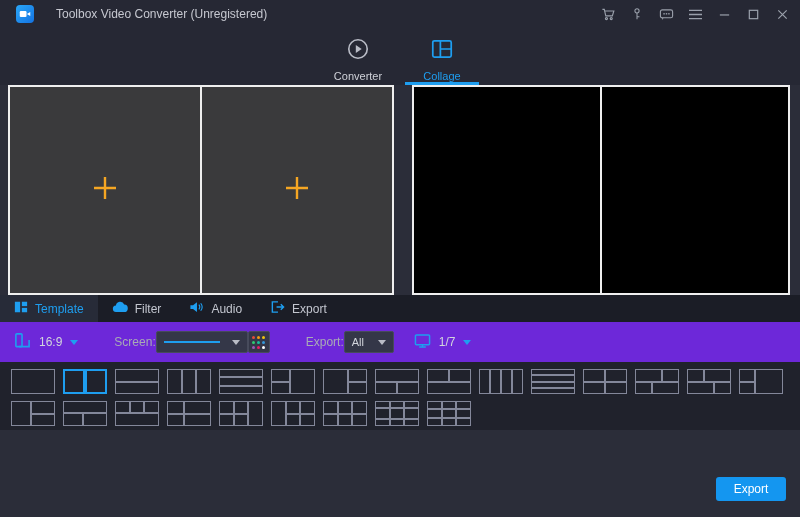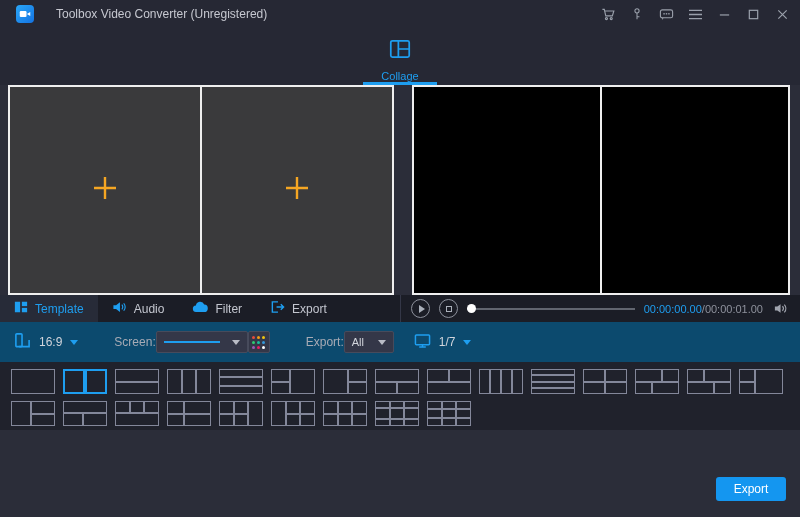--- a/index.html
+++ b/index.html
@@ -46,21 +46,21 @@
           cursor:pointer; flex:none; background:transparent; }
   .ptri { width:0; height:0; border-left:6px solid #aab0ba; border-top:4px solid transparent; border-bottom:4px solid transparent; margin-left:2px; }
   .psq { width:6px; height:6px; border:1px solid #aab0ba; }
   .slider { flex:1; height:2px; background:#61656f; position:relative; cursor:pointer; }
   .sthumb { position:absolute; left:0; top:-4px; width:9px; height:9px; border-radius:50%; background:#fff; cursor:pointer; }
   .time { font-size:11px; white-space:nowrap; }
   .time .cur { color:#1e9ef0; }
   .time .sep, .time .tot { color:#8e919c; }
 
   
-  .settings { height:40px; background:#0c4a6e; display:flex; align-items:center; padding:17px 14px; flex:none; font-size:12px; }
+  .settings { height:40px; background:#6d28d9; display:flex; align-items:center; padding:17px 14px; flex:none; font-size:12px; }
   .ctrl { display:flex; align-items:center; gap:8px; cursor:pointer; }
   .caret { width:0; height:0; border-left:4px solid transparent; border-right:4px solid transparent; border-top:5px solid #1e9ef0; }
   .caret.gray { border-top-color:#b9bcc6; }
   .lbl { color:#a8abb5; }
   .val { color:#d2d5dc; }
   .sel { height:22px; background:#343748; border:1px solid #474b5c; border-radius:2px; display:flex; align-items:center;
          padding:0 7px; gap:8px; cursor:pointer; }
   .border-line { width:56px; height:2px; background:#1e9ef0; }
   .color-btn { width:22px; height:22px; background:#343748; border:1px solid #474b5c; border-radius:2px; display:grid;
                grid-template-columns:repeat(3,3px); grid-template-rows:repeat(3,3px); gap:2px; align-content:center;
@@ -133,20 +133,29 @@
       </span>
       <span class="tbicon">
         <svg width="13" height="13" viewBox="0 0 14 14" stroke="#9aa0ab" stroke-width="1.3">
             <path d="M2.5 2.5l9 9M11.5 2.5l-9 9"></path>
           </svg>
       </span>
     </span>
   </div>
 
   <div class="nav">
+    <div class="nav-tab">
+      <span>
+        <svg width="26" height="26" viewBox="0 0 24 24" fill="none" stroke="currentColor" stroke-width="1.5">
+            <circle cx="12" cy="12" r="8.5"></circle>
+            <path d="M10 8.3l5.4 3.7-5.4 3.7z" fill="currentColor" stroke="none"></path>
+          </svg>
+      </span>
+      <span class="nav-label">Converter</span>
+    </div>
     <div class="nav-tab active">
       <span>
         <svg width="26" height="26" viewBox="0 0 24 24" fill="none" stroke="currentColor" stroke-width="1.6">
             <rect x="3.5" y="4.5" width="17" height="15" rx="1.5"></rect>
             <path d="M10.5 4.5v15M10.5 12h10"></path>
           </svg>
       </span>
       <span class="nav-label">Collage</span>
     </div>
   </div>
@@ -181,62 +190,44 @@
           <svg width="14" height="14" viewBox="0 0 16 16">
               <rect x="1" y="2" width="6" height="12" fill="currentColor"></rect>
               <rect x="9" y="2" width="6" height="5" fill="currentColor"></rect>
               <rect x="9" y="9" width="6" height="5" fill="currentColor"></rect>
             </svg>
         </span>
         <span class="etab-label">Template</span>
       </div>
       <div class="etab">
         <span>
+          <svg width="16" height="14" viewBox="0 0 16 14">
+              <path d="M4.2 12a3.2 3.2 0 0 1-.3-6.4 4.3 4.3 0 0 1 8.3-1A3.3 3.3 0 0 1 12 12z" fill="currentColor"></path>
+            </svg>
+        </span>
+        <span class="etab-label">Filter</span>
+      </div>
+      <div class="etab">
+        <span>
           <svg width="15" height="14" viewBox="0 0 16 14">
               <path d="M1.5 5h2.8L8.5 1.8v10.4L4.3 9H1.5z" fill="currentColor"></path>
               <path d="M10.5 4.5a4 4 0 0 1 0 5M12.5 3a6.5 6.5 0 0 1 0 8" fill="none" stroke="currentColor" stroke-width="1.2"></path>
             </svg>
         </span>
         <span class="etab-label">Audio</span>
       </div>
       <div class="etab">
         <span>
-          <svg width="16" height="14" viewBox="0 0 16 14">
-              <path d="M4.2 12a3.2 3.2 0 0 1-.3-6.4 4.3 4.3 0 0 1 8.3-1A3.3 3.3 0 0 1 12 12z" fill="currentColor"></path>
-            </svg>
-        </span>
-        <span class="etab-label">Filter</span>
-      </div>
-      <div class="etab">
-        <span>
           <svg width="15" height="14" viewBox="0 0 16 14" fill="none" stroke="currentColor" stroke-width="1.5">
               <path d="M8.5 1.5H2.5v11h6"></path>
               <path d="M7 7h7.5M11.5 4l3 3-3 3"></path>
             </svg>
         </span>
         <span class="etab-label">Export</span>
       </div>
-    </div>
-    <div class="player">
-      <span class="pbtn">
-          <span class="ptri"></span>
-        </span>
-      <span class="pbtn">
-          <span class="psq"></span>
-        </span>
-      <span class="slider">
-          <span class="sthumb" style="left: 0%;"></span>
-        </span>
-      <span class="time"><span class="cur">00:00:00.00</span><span class="sep">/</span><span class="tot">00:00:01.00</span></span>
-      <span class="tbicon" style="width:18px;height:16px;">
-        <svg width="17" height="15" viewBox="0 0 18 15">
-            <path d="M2 5.5h2.6L8 3v9L4.6 9.5H2z" fill="#a0a4ae"></path>
-            <path d="M10 5a3.8 3.8 0 0 1 0 5M12 3.4a6.4 6.4 0 0 1 0 8.2" fill="none" stroke="#a0a4ae" stroke-width="1.2"></path>
-          </svg>
-      </span>
     </div>
   </div>
 
   <div class="settings">
     <div class="ctrl">
       <span style="color:#1e9ef0;">
         <svg width="17" height="17" viewBox="0 0 18 18" fill="none" stroke="currentColor" stroke-width="1.7">
             <rect x="2" y="2" width="6.5" height="13.5" rx="1"></rect>
             <path d="M5.5 15.5H16V8.5"></path>
           </svg>

